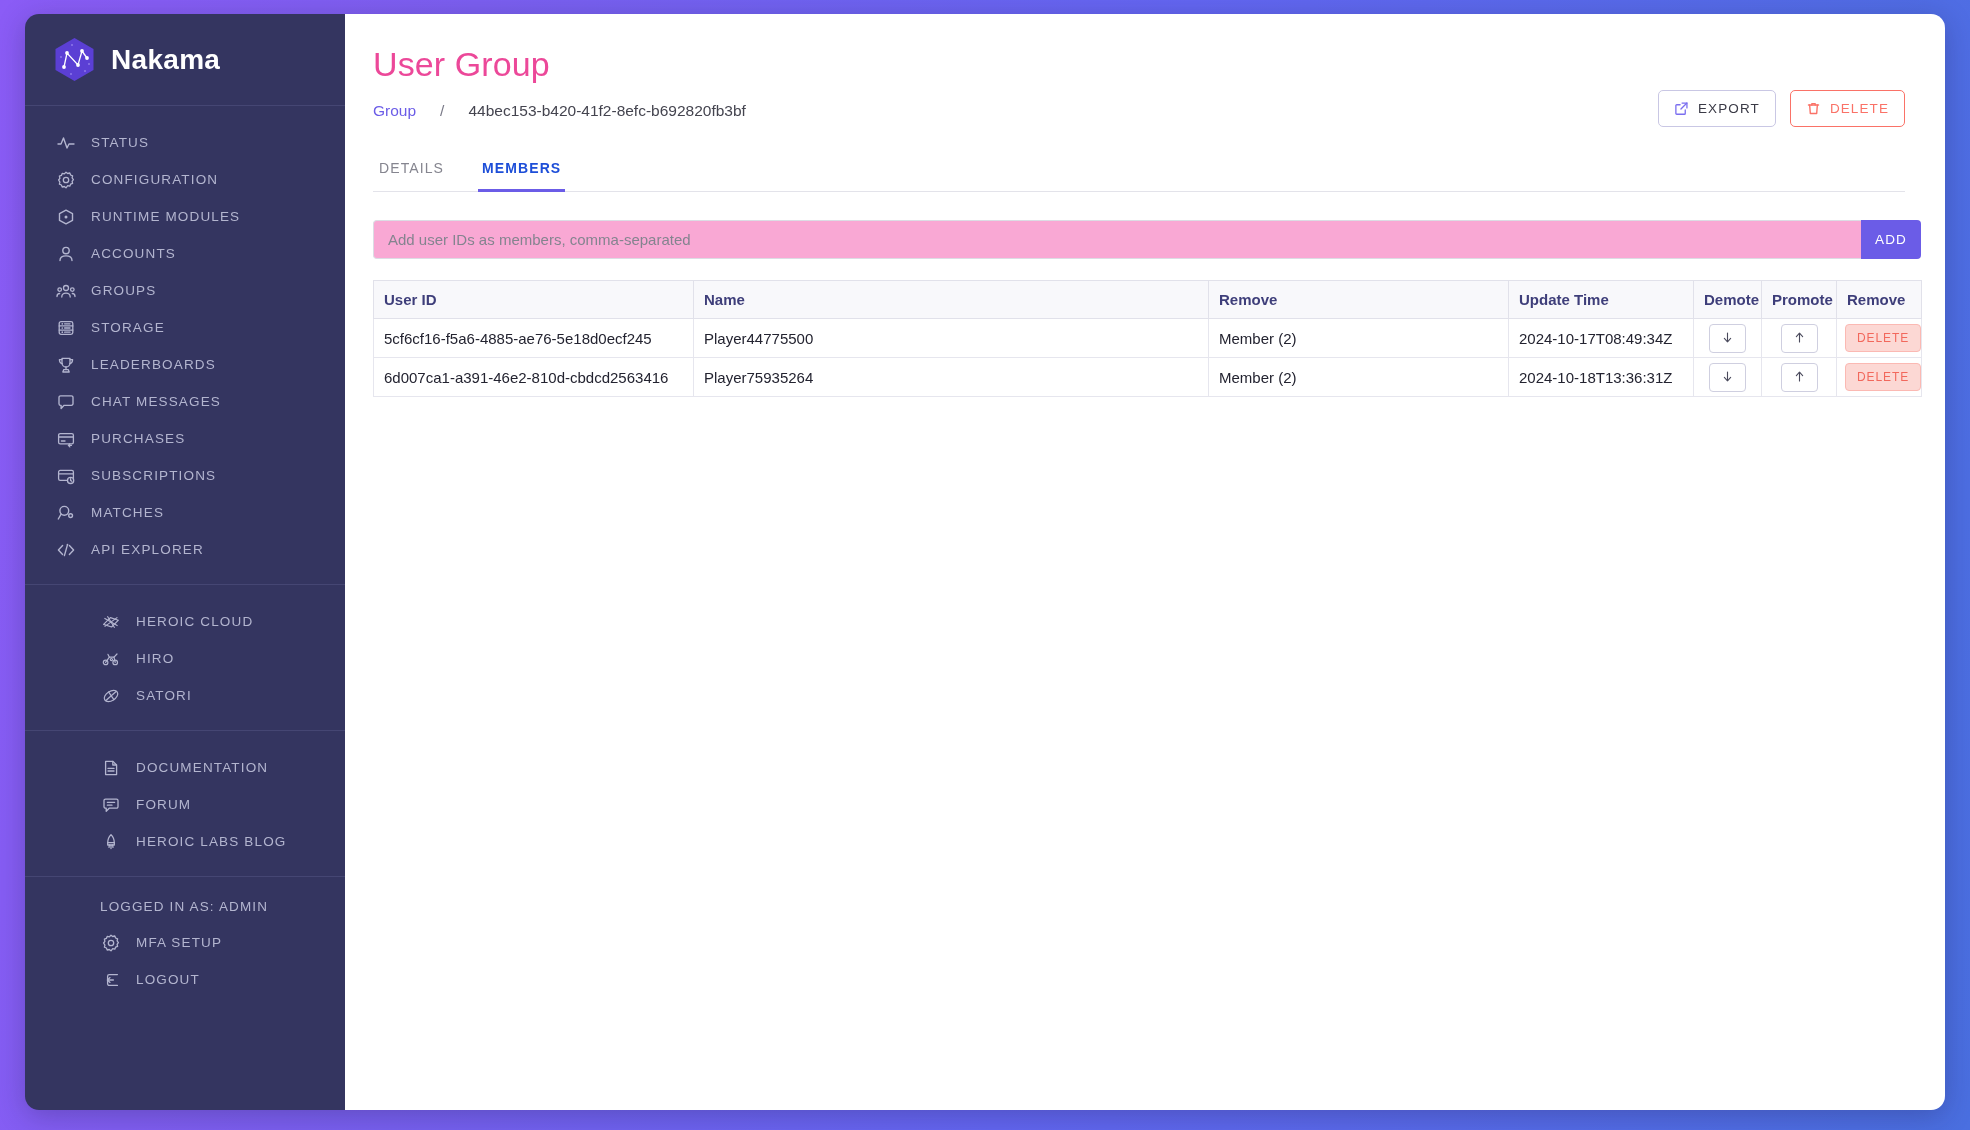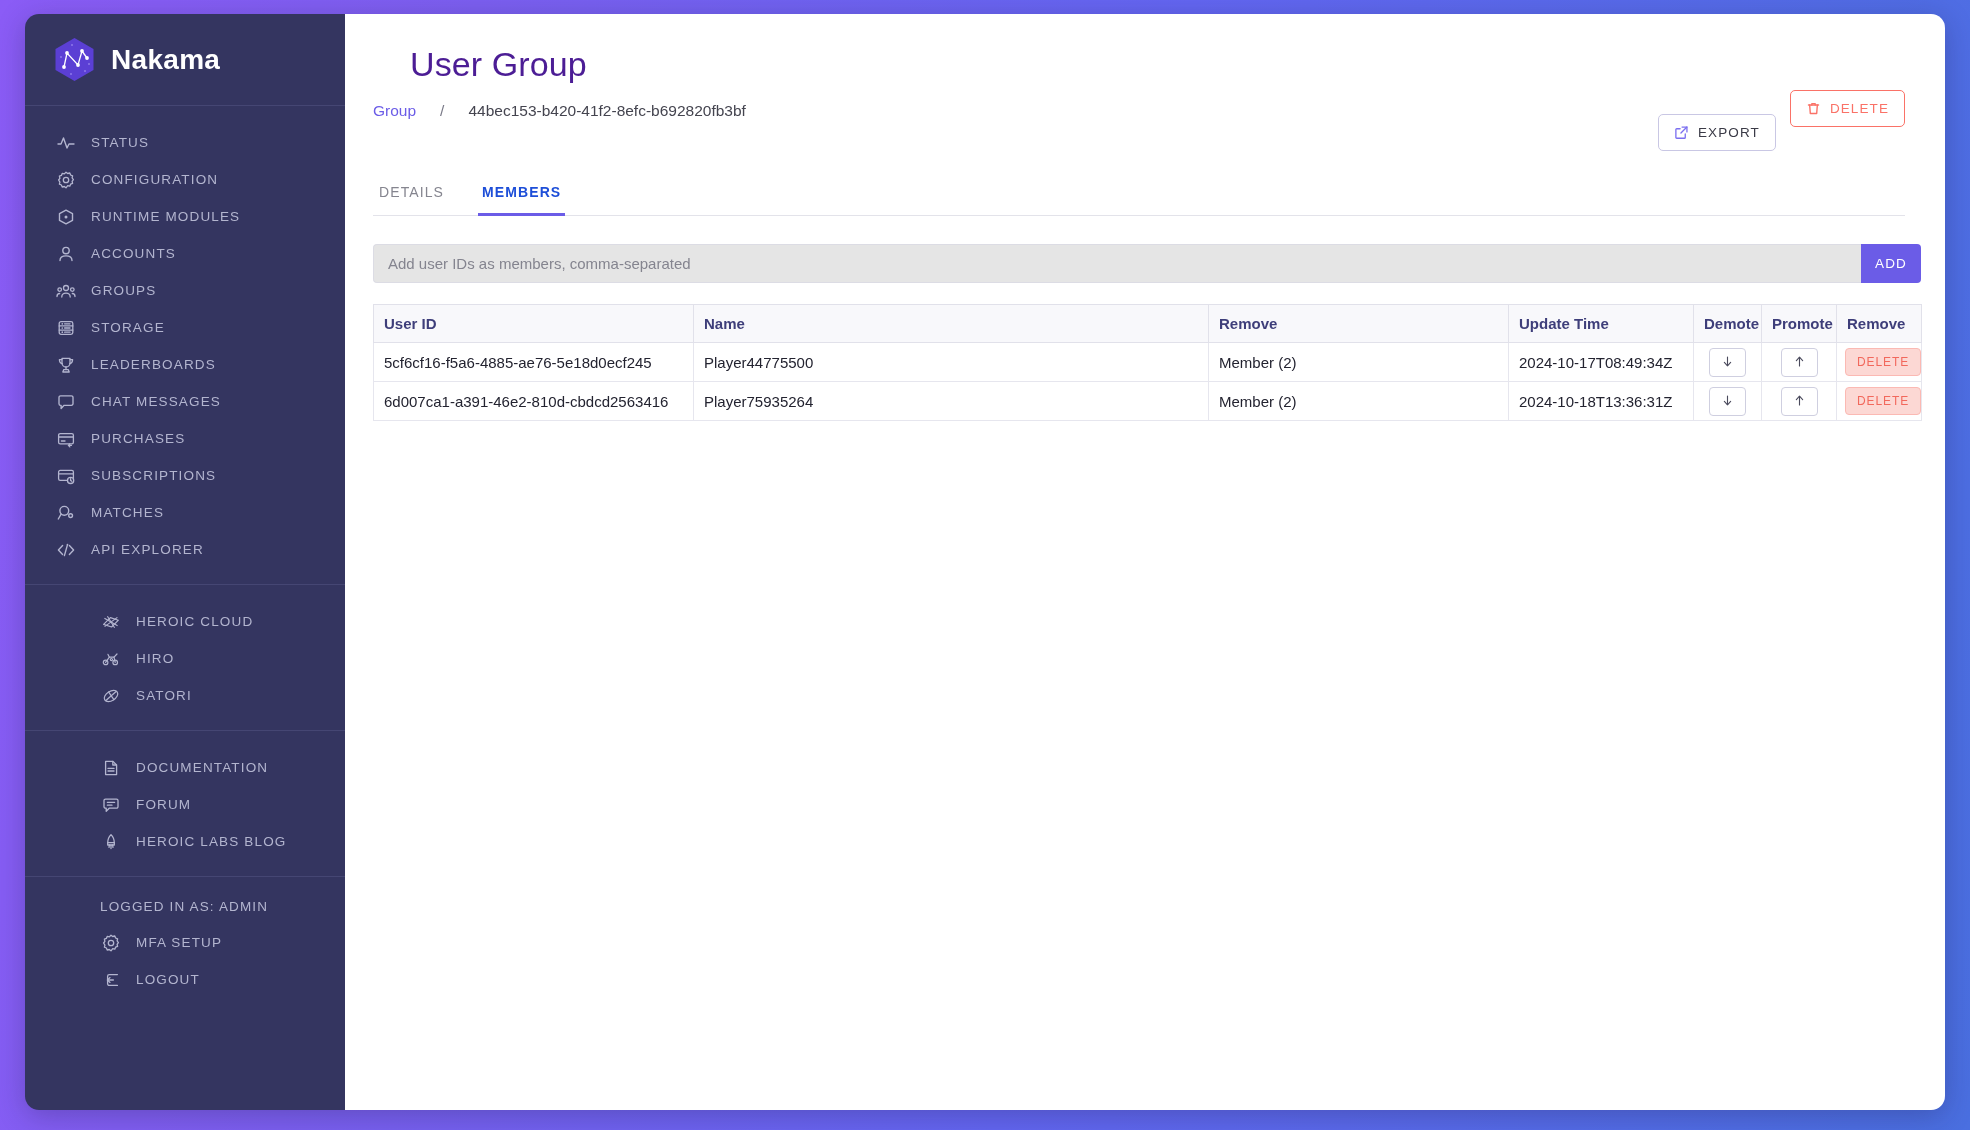--- a/index.html
+++ b/index.html
@@ -106,24 +106,23 @@
   }
 
   .page-head {
     display: flex;
     align-items: flex-start;
     justify-content: space-between;
   }
   .page-title {
     font-size: 34px;
     font-weight: 400;
-    color: #4c1d95;
+    color: #ec4899;
     letter-spacing: .1px;
     line-height: 1.2;
-    margin-left: 37px;
   }
   .breadcrumb {
     margin-top: 17px;
     font-size: 15.5px;
     color: #4a4a55;
     display: flex;
     align-items: center;
     gap: 24px;
   }
   .crumb-link { color: #6b5ce7; cursor: pointer; }
@@ -143,21 +142,21 @@
     gap: 9px;
     padding: 0 15px;
     font-size: 13.5px;
     letter-spacing: 1.1px;
     font-weight: 400;
     cursor: pointer;
     background: #ffffff;
     text-transform: uppercase;
     white-space: nowrap;
   }
-  .btn-export { border: 1px solid #c9c7e4; color: #3a3a46; margin-top: 24px; }
+  .btn-export { border: 1px solid #c9c7e4; color: #3a3a46; }
   .btn-delete { border: 1px solid #fa7267; color: #fa7267; }
   .btn svg { display: block; }
 
   
   .tabs {
     margin-top: 33px;
     display: flex;
     gap: 30px;
     border-bottom: 1px solid #e3e3ea;
     padding-left: 2px;
@@ -189,21 +188,21 @@
   .add-input {
     flex: 1 1 auto;
     border: 1px solid #dcdce4;
     border-right: none;
     border-radius: 4px 0 0 4px;
     padding: 0 14px;
     font-size: 15px;
     font-family: "Liberation Sans", sans-serif;
     color: #33333d;
     outline: none;
-    background: #e5e5e5;
+    background: #f9a8d4;
   }
   .add-input::placeholder { color: #84848f; }
   .add-btn {
     flex: 0 0 60px;
     border: none;
     border-radius: 0 4px 4px 0;
     background: #6b5ce7;
     color: #ffffff;
     font-size: 13.5px;
     letter-spacing: 1.1px;

